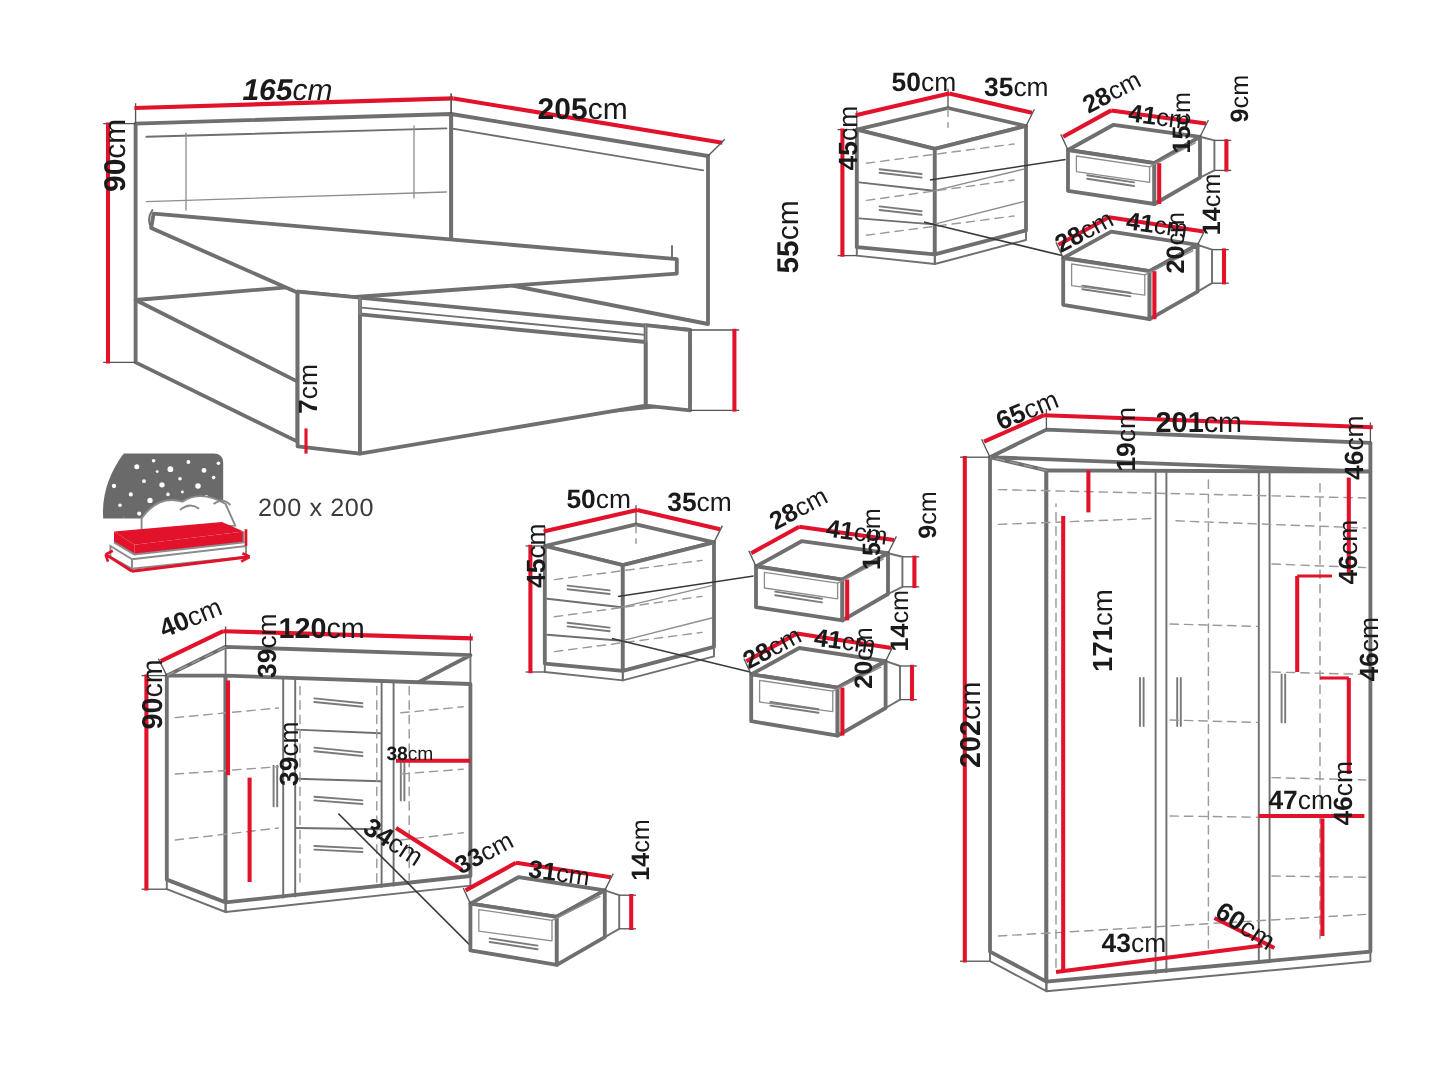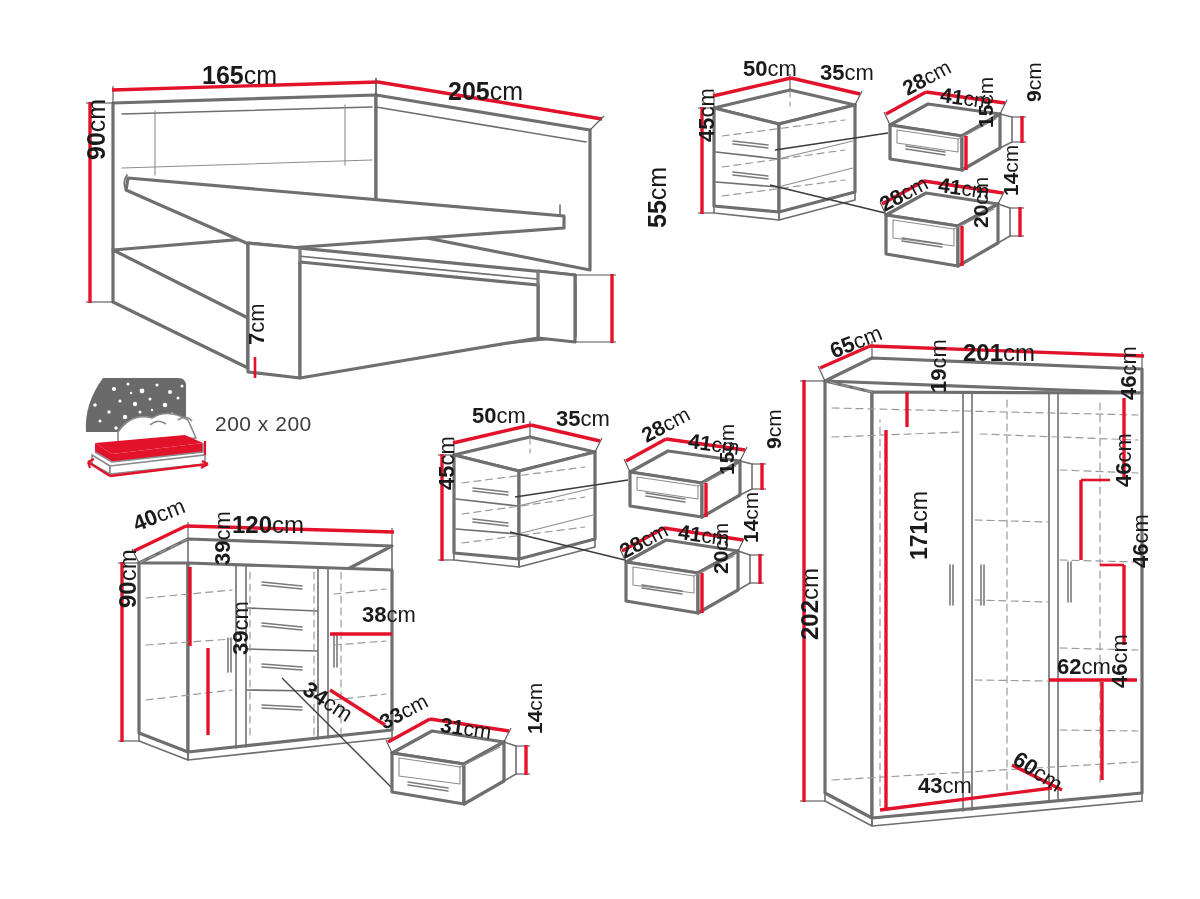--- a/index.html
+++ b/index.html
@@ -492,21 +492,21 @@
 
       <path class="dim" d="M1102,682 L1102,780"></path>
 
       <path class="dim" d="M880,810 L1052,788"></path>
 
       <path class="dim" d="M1012,765 L1062,790"></path>
     </g>
 
   </svg>
 
-  <div class="dimtext" style="left:202px; top:63px; font-size:25px;">
+  <div class="dimtext" style="left:202px; top:63px; font-size:25px;font-style:italic;">
     <span class="num">165</span><span class="un">cm</span>
   </div>
 
   <div class="dimtext" style="left:448px; top:79px; font-size:25px;">
     <span class="num">205</span><span class="un">cm</span>
   </div>
 
   <div class="dimtext rot90" style="left:84px; top:160px; font-size:25px; transform:rotate(-90deg); transform-origin:0 0;">
     <span class="num">90</span><span class="un">cm</span>
   </div>
@@ -622,21 +622,21 @@
   </div>
 
   <div class="dimtext rot90" style="left:212px; top:565px; font-size:22px; transform:rotate(-90deg); transform-origin:0 0;">
     <span class="num">39</span><span class="un">cm</span>
   </div>
 
   <div class="dimtext rot90" style="left:230px; top:655px; font-size:22px; transform:rotate(-90deg); transform-origin:0 0;">
     <span class="num">39</span><span class="un">cm</span>
   </div>
 
-  <div class="dimtext" style="left:322px; top:604px; font-size:22px;margin-left:40px;">
+  <div class="dimtext" style="left:322px; top:621px; font-size:16px;">
     <span class="num">38</span><span class="un">cm</span>
   </div>
 
   <div class="dimtext" style="left:311px; top:678px; font-size:22px; transform:rotate(33deg); transform-origin:0 0;">
     <span class="num">34</span><span class="un">cm</span>
   </div>
 
   <div class="dimtext" style="left:376px; top:714px; font-size:21px; transform:rotate(-28deg); transform-origin:0 0;">
     <span class="num">33</span><span class="un">cm</span>
   </div>
@@ -675,21 +675,21 @@
 
   <div class="dimtext rot90" style="left:1113px; top:487px; font-size:22px; transform:rotate(-90deg); transform-origin:0 0;">
     <span class="num">46</span><span class="un">cm</span>
   </div>
 
   <div class="dimtext rot90" style="left:1130px; top:568px; font-size:22px; transform:rotate(-90deg); transform-origin:0 0;">
     <span class="num">46</span><span class="un">cm</span>
   </div>
 
   <div class="dimtext" style="left:1057px; top:656px; font-size:22px;">
-    <span class="num">62</span><span class="un">cm</span>
+    <span class="num">47</span><span class="un">cm</span>
   </div>
 
   <div class="dimtext rot90" style="left:1109px; top:688px; font-size:22px; transform:rotate(-90deg); transform-origin:0 0;">
     <span class="num">46</span><span class="un">cm</span>
   </div>
 
   <div class="dimtext" style="left:918px; top:775px; font-size:22px;">
     <span class="num">43</span><span class="un">cm</span>
   </div>
 

